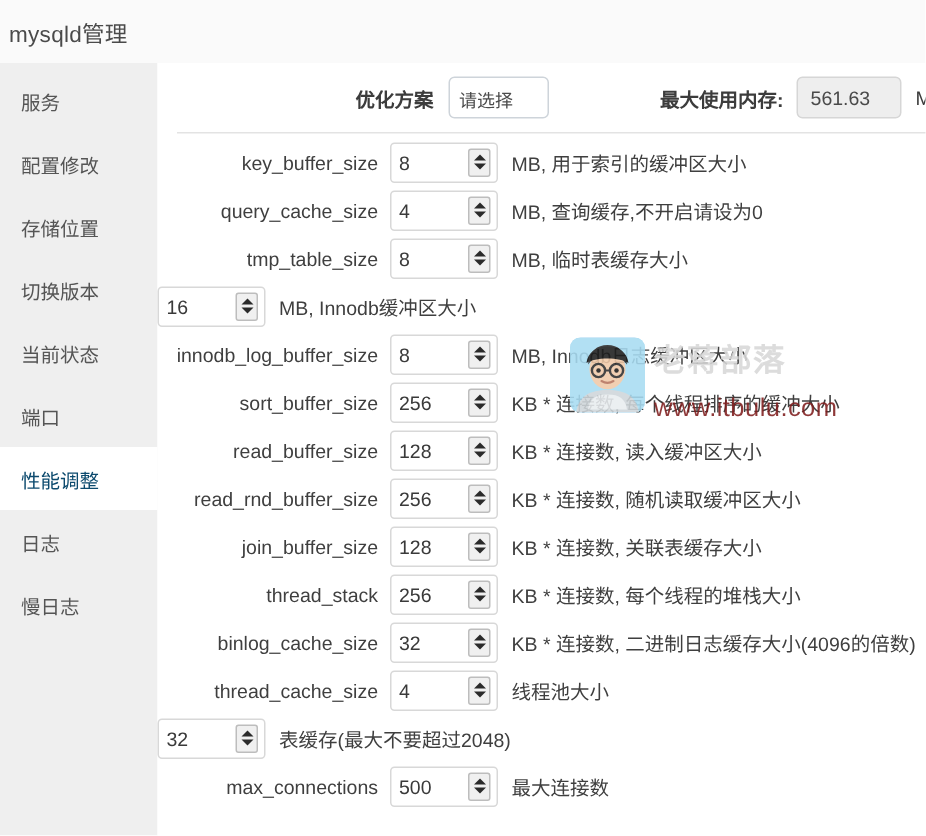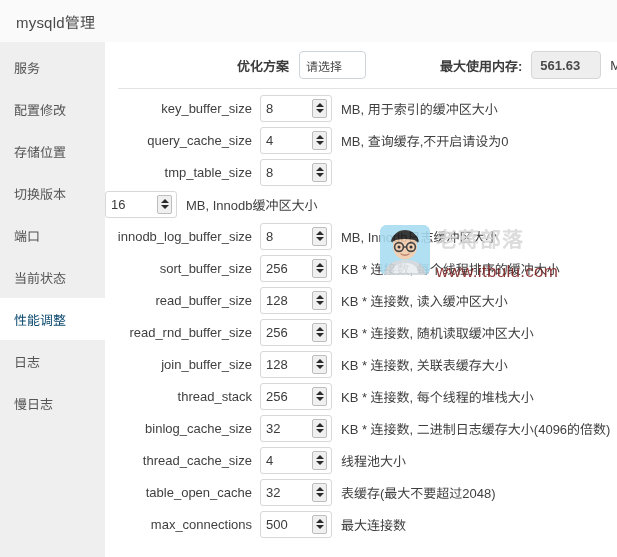--- a/index.html
+++ b/index.html
@@ -15,21 +15,21 @@
     color: #444444;
     -webkit-font-smoothing: antialiased;
   }
 
   
   .titlebar {
     height: 42px;
     background: #fafafa;
     display: flex;
     align-items: center;
-    padding-left: 16px;
+    padding-left: 6px;
     box-sizing: border-box;
   }
   .titlebar .title {
     font-size: 15px;
     color: #4a4a4a;
     letter-spacing: .2px;
   }
 
   
   .shell {
@@ -130,21 +130,20 @@
     height: 28px;
     border: 1px solid #d6d6d6;
     border-radius: 4px;
     background: #eeeeee;
     display: flex;
     align-items: center;
     padding-left: 8px;
     font-size: 13px;
     color: #4a4a4a;
     box-sizing: border-box;
-    font-weight: bold;
   }
   .mem-unit {
     margin-left: 9px;
     font-size: 13px;
     color: #3c3c3c;
   }
 
   .divider {
     margin-left: 13px;
     height: 1px;
@@ -267,24 +266,24 @@
       <div class="side-item">
         <span>配置修改</span>
       </div>
       <div class="side-item">
         <span>存储位置</span>
       </div>
       <div class="side-item">
         <span>切换版本</span>
       </div>
       <div class="side-item">
+        <span>当前状态</span>
+      </div>
+      <div class="side-item">
         <span>端口</span>
-      </div>
-      <div class="side-item">
-        <span>当前状态</span>
       </div>
       <div class="side-item active">
         <span>性能调整</span>
       </div>
       <div class="side-item">
         <span>日志</span>
       </div>
       <div class="side-item">
         <span>慢日志</span>
       </div>
@@ -334,20 +333,21 @@
         </div>
         <div class="row">
           <div class="rlabel">tmp_table_size</div>
           <div class="spin">
             <span class="sval">8</span>
             <span class="spinbtns">
               <i class="tri-up"></i>
               <i class="tri-dn"></i>
             </span>
           </div>
+          <div class="rdesc">MB, 临时表缓存大小</div>
         </div>
         <div class="row">
           <div class="spin">
             <span class="sval">16</span>
             <span class="spinbtns">
               <i class="tri-up"></i>
               <i class="tri-dn"></i>
             </span>
           </div>
           <div class="rdesc">MB, Innodb缓冲区大小</div>
@@ -434,21 +434,20 @@
           <div class="spin">
             <span class="sval">4</span>
             <span class="spinbtns">
               <i class="tri-up"></i>
               <i class="tri-dn"></i>
             </span>
           </div>
           <div class="rdesc">线程池大小</div>
         </div>
         <div class="row">
-          <div class="rlabel">table_open_cache</div>
           <div class="spin">
             <span class="sval">32</span>
             <span class="spinbtns">
               <i class="tri-up"></i>
               <i class="tri-dn"></i>
             </span>
           </div>
           <div class="rdesc">表缓存(最大不要超过2048)</div>
         </div>
         <div class="row">

